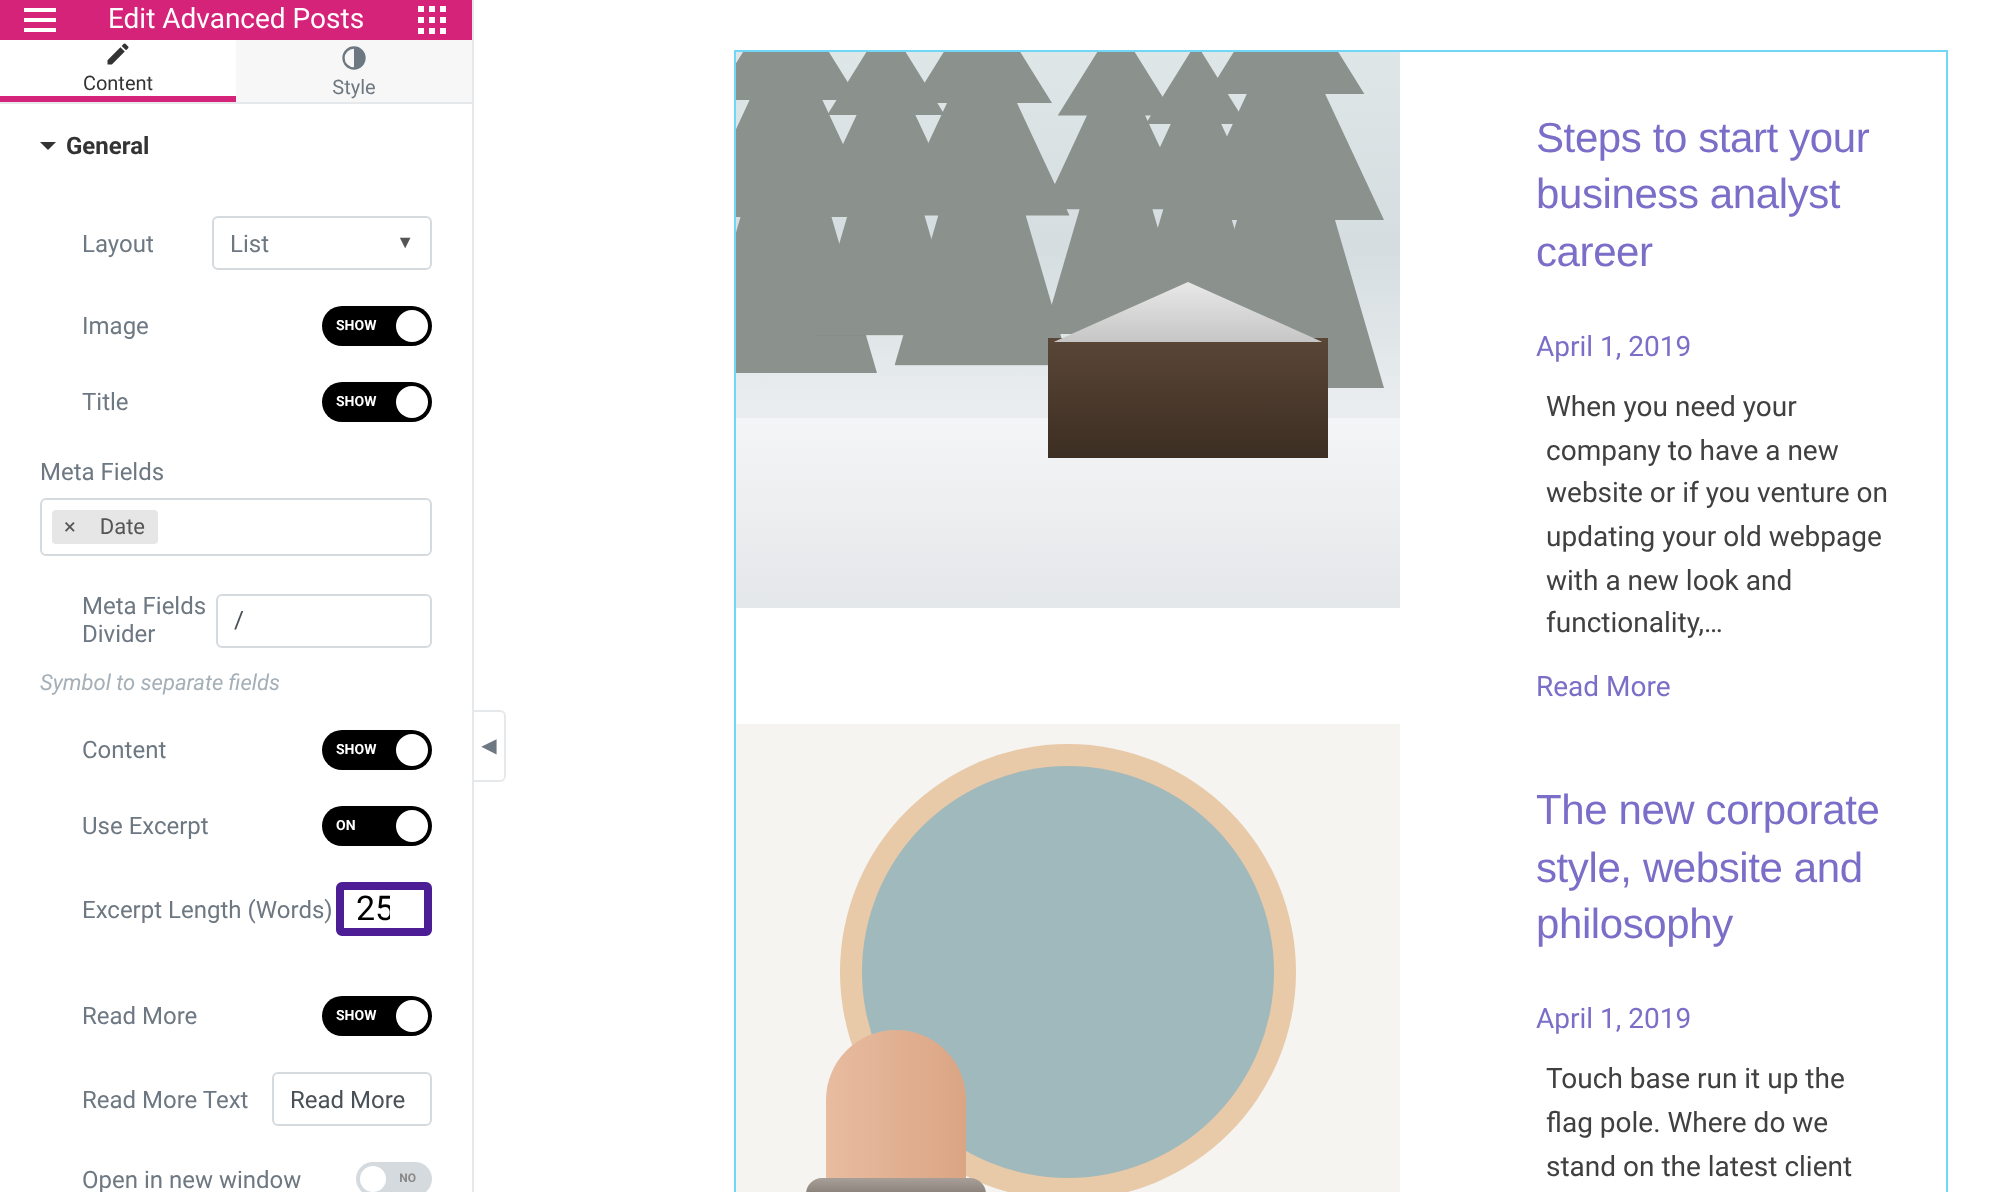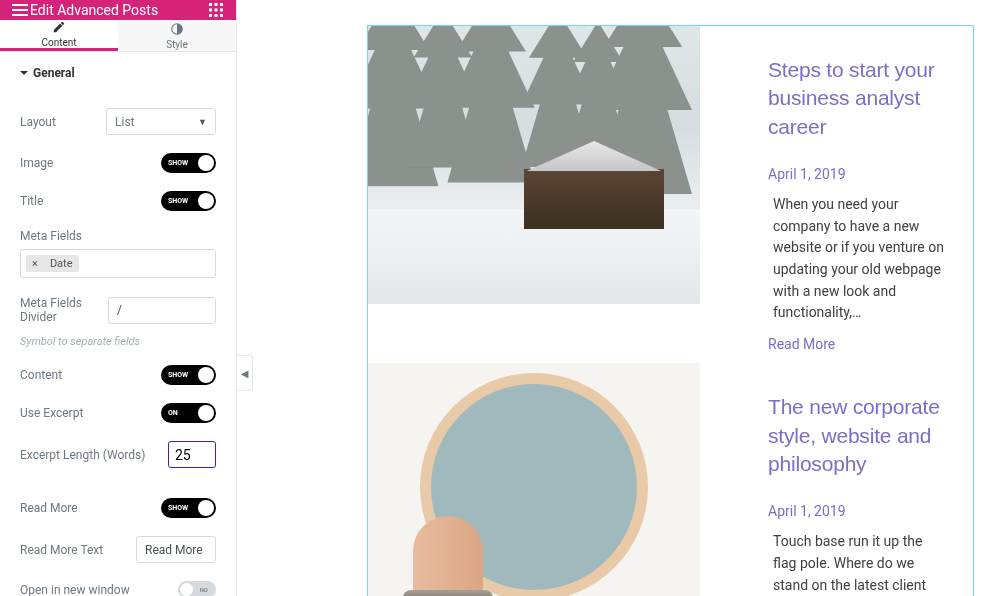--- a/index.html
+++ b/index.html
@@ -1,40 +1,40 @@
 <!DOCTYPE html>
 <html><head>
 <meta charset="utf-8">
 <style>
 * { margin: 0; padding: 0; box-sizing: border-box; font-family: -apple-system, BlinkMacSystemFont, "Segoe UI", Roboto, Helvetica, Arial, sans-serif; }
 body { display: flex; width: 1000px; height: 596px; overflow: hidden; background: #fff; }
 .sidebar { width: 237px; background: #fff; border-right: 1px solid #e6e9ec; display: flex; flex-direction: column; }
 .header { background: #d5237a; color: #fff; height: 41px; display: flex; align-items: center; justify-content: space-between; padding: 0 10px; }
-.header-title { font-size: 14px; font-weight: 400; flex: 1; }
+.header-title { font-size: 14px; font-weight: 400; flex: 1; text-align: center; }
 .header-icon { width: 20px; height: 20px; display: flex; align-items: center; justify-content: center; cursor: pointer; }
 .tabs { display: flex; height: 52px; background: #f7f7f7; border-bottom: 1px solid #e6e9ec; }
 .tab { flex: 1; display: flex; flex-direction: column; align-items: center; justify-content: center; font-size: 10px; color: #6d7882; cursor: pointer; gap: 3px; }
 .tab.active { background: #fff; color: #333; border-bottom: 3px solid #d5237a; }
 .section { border-bottom: 1px solid #e6e9ec; }
 .section-header { padding: 14px 20px; font-size: 12px; font-weight: 700; color: #333; display: flex; align-items: center; gap: 5px; cursor: pointer; }
 .section-body { padding: 5px 20px 15px; }
-.row { display: flex; align-items: center; justify-content: space-between; padding: 9px 0; font-size: 12px; color: #6d7882; }
+.row { display: flex; align-items: center; justify-content: space-between; padding: 9px 0; font-size: 12px; color: #6d7882; margin-left: 21px; }
 .row-full { display: block; padding: 9px 0; font-size: 12px; color: #6d7882; }
 .select { width: 110px; height: 27px; border: 1px solid #d5dadf; border-radius: 3px; background: #fff; font-size: 12px; padding: 0 8px; display: flex; align-items: center; justify-content: space-between; cursor: pointer; }
 .toggle { width: 55px; height: 20px; background: #000000; border-radius: 20px; position: relative; cursor: pointer; display: flex; align-items: center; }
 .toggle.off { background: #d5dadf; }
 .toggle-knob { width: 16px; height: 16px; background: #fff; border-radius: 50%; position: absolute; right: 2px; }
 .toggle.off .toggle-knob { left: 2px; right: auto; }
 .toggle-label { font-size: 7px; color: #fff; font-weight: 700; position: absolute; left: 7px; }
 .toggle.off .toggle-label { right: 8px; left: auto; color: #888; }
 .tag-input { border: 1px solid #d5dadf; border-radius: 3px; padding: 5px; min-height: 28px; }
 .tag { display: inline-flex; align-items: center; background: #e6e6e6; color: #555; font-size: 11px; padding: 2px 6px; border-radius: 2px; cursor: pointer; }
 .text-input { width: 108px; height: 27px; border: 1px solid #d5dadf; border-radius: 3px; font-size: 12px; padding: 0 8px; color: #495157;}
 .hint { font-size: 11px; font-style: italic; color: #a4afb7; padding-top: 2px; }
-.num-input { width: 48px; height: 27px; border: 1px solid #4c1d95; border-radius: 3px; font-size: 14px; padding: 0 2px 0 6px; }
+.num-input { width: 48px; height: 27px; border: 4px solid #4c1d95; border-radius: 3px; font-size: 17px; padding: 0 2px 0 6px; }
 .caret { width: 0; height: 0; border-top: 4px solid #333; border-left: 4px solid transparent; border-right: 4px solid transparent; }
 .collapse-handle { position: absolute; left: 237px; top: 355px; width: 16px; height: 36px; background: #fff; border: 1px solid #e6e9ec; border-left: none; border-radius: 0 3px 3px 0; display: flex; align-items: center; justify-content: center; cursor: pointer; font-size: 10px; color: #6d7882; }
 .bottom-bar { margin-top: auto; height: 40px; background: #ebebeb; }
 .preview { flex: 1; padding: 25px 26px 0 130px; overflow: hidden; }
 .posts-wrap { border: 1px solid #71d7f7; padding: 0; }
 .post { display: flex; gap: 0; }
 .post + .post { margin-top: 10px; }
 .post-img { width: 332px; height: 278px; background: #d0d0d0; flex-shrink: 0; position: relative; overflow: hidden; }
 .post-img.second { height: 278px; }
 .post-content { flex: 1; padding: 30px 20px 0; text-align: left; margin-left: 48px; }

